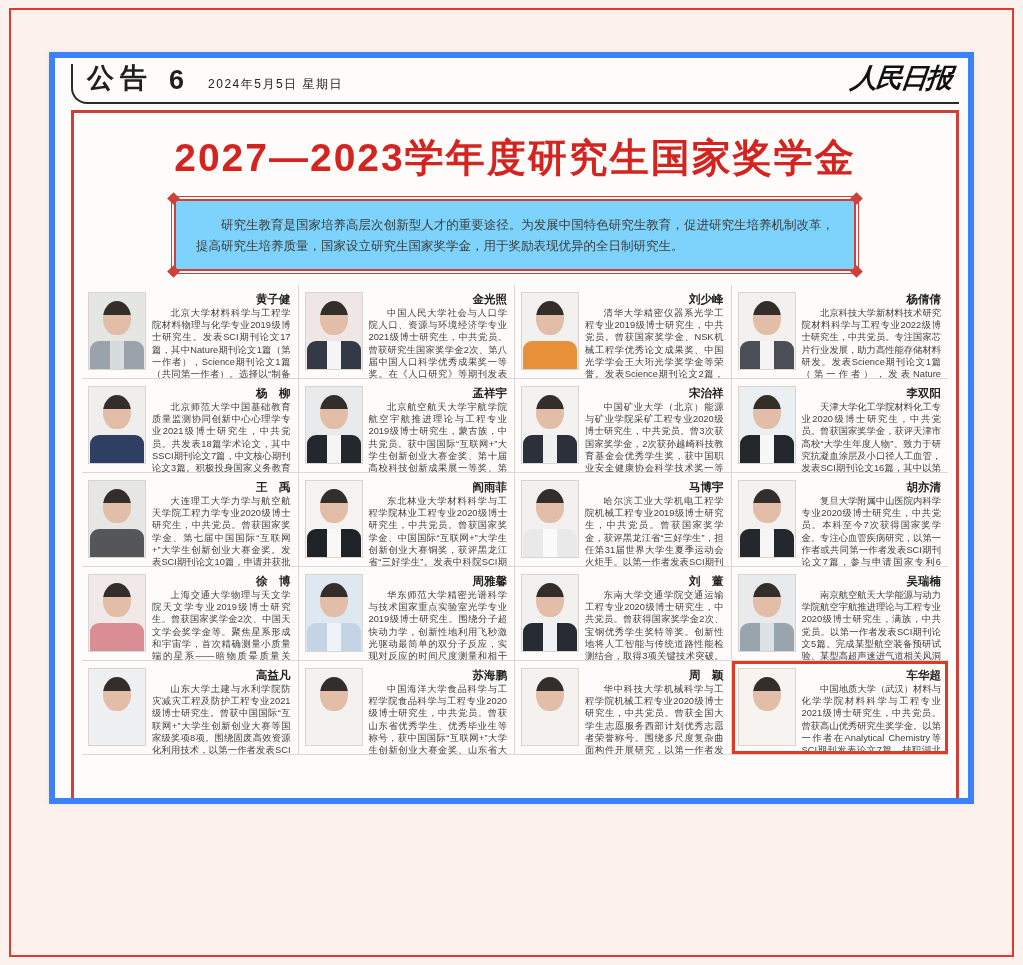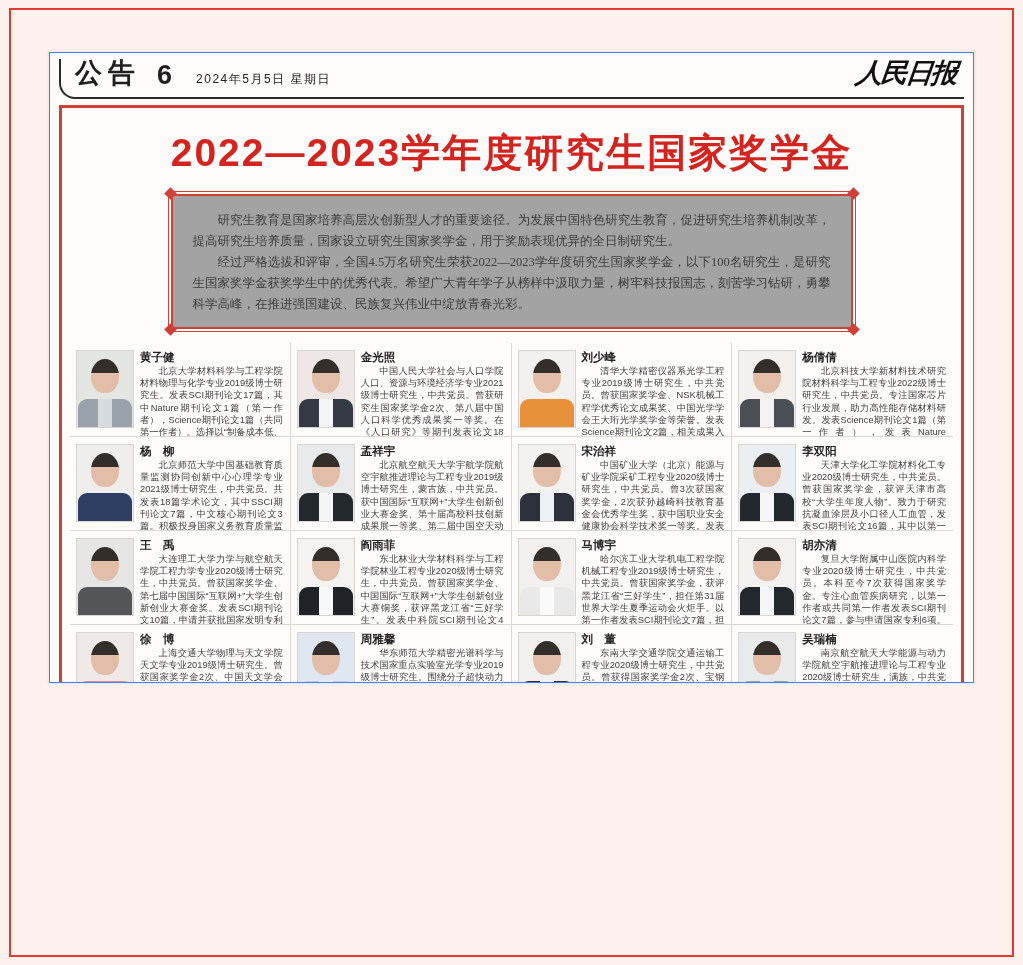--- a/index.html
+++ b/index.html
@@ -16,22 +16,22 @@
   }
   
   .intro {
     font-size:25px; line-height:39px; text-align:justify;
     text-indent:2em; color:#222; letter-spacing:0.5px;
   }
   .intro b { font-weight:bold; color:#111; }
   
   .paper {
     margin:18px 8px 0 8px; background:#fdfcfb;
-    border:1px solid #3b82f6; box-shadow:0 0 4px rgba(0,0,0,.08);
-    height:631px; padding:6px 9px 0 9px; overflow:hidden;
+    border:6px solid #3b82f6; box-shadow:0 0 4px rgba(0,0,0,.08);
+    height:752px; padding:6px 9px 0 16px; overflow:hidden;
   }
   .paper-header {
     height:40px; display:flex; align-items:flex-end;
     border-left:2px solid #2a2a2a; border-bottom:2px solid #2a2a2a;
     border-bottom-left-radius:16px; padding:0 4px 6px 14px; position:relative;
   }
   .gonggao { font-size:27px; font-weight:bold; letter-spacing:6px; }
   .page-num { font-size:27px; font-weight:bold; margin-left:16px; }
   .paper-date { font-size:12px; letter-spacing:1.5px; margin:0 0 3px 24px; color:#222; }
   .masthead {
@@ -43,21 +43,21 @@
     margin-top:6px; border:3px solid #cf4038; height:704px;
     padding:20px 8px 0 8px; position:relative; background:#fdfcfb; overflow:hidden;
   }
   .np-title { text-align:center; color:#d42420; font-weight:900; }
   .np-title .l1 { font-size:39px; letter-spacing:2px; line-height:50px; }
   .np-title .l2 { font-size:39px; letter-spacing:4px; line-height:54px; }
   
   .preamble {
     width:682px; margin:16px auto 0 auto; position:relative;
     border:2px solid #cf4038; outline:1px solid #cf4038; outline-offset:2px;
-    padding:14px 20px 12px 20px; background:#a3a3a3;
+    padding:14px 20px 12px 20px; background:#7dd3fc;
   }
   .preamble p {
     font-family:"Liberation Serif","DejaVu Serif",serif;
     font-size:12.5px; line-height:21px; color:#3c3c3c;
     text-align:justify; text-indent:2em;
   }
   .corner { position:absolute; width:9px; height:9px; background:#cf4038; transform:rotate(45deg); }
   .corner.tl { top:-7px; left:-7px; } .corner.tr { top:-7px; right:-7px; }
   .corner.bl { bottom:-7px; left:-7px; } .corner.br { bottom:-7px; right:-7px; }
   
@@ -82,21 +82,21 @@
     position:absolute; left:50%; top:8px; transform:translateX(-50%);
     width:28px; height:34px; border-radius:50% 50% 46% 46%;
     background:linear-gradient(180deg,#332e29 40%,#e2bda7 40%);
   }
   .photo .torso {
     position:absolute; bottom:0; left:50%; transform:translateX(-50%);
     width:54px; height:28px; border-radius:9px 9px 0 0;
     background:linear-gradient(90deg,var(--suit,#333) 37%,var(--shirt,#fff) 37%,var(--shirt,#fff) 63%,var(--suit,#333) 63%);
   }
   .info { flex:1; min-width:0; }
-  .s-name { font-size:11.5px; font-weight:bold; color:#222; line-height:14px; margin-bottom:1px; }
+  .s-name { font-size:11.5px; font-weight:bold; color:#222; line-height:14px; margin-bottom:1px;text-align:right; }
   .s-desc {
     font-size:9.3px; line-height:12.2px; color:#3e3e3e;
     text-align:justify; text-indent:2em;
   }
 </style>
 </head>
 <body>
 
 <div class="page-frame">
 
@@ -106,30 +106,29 @@
     <div class="paper-header">
       <span class="gonggao">公告</span>
       <span class="page-num">6</span>
       <span class="paper-date">2024年5月5日 星期日</span>
       <span class="masthead">人民日报</span>
     </div>
 
     <div class="red-frame">
 
       <div class="np-title">
-        <div class="l1">2022—2023学年度研究生国家奖学金</div>
+        <div class="l1">2027—2023学年度研究生国家奖学金</div>
       </div>
 
       <div class="preamble">
         <span class="corner tl"></span>
         <span class="corner tr"></span>
         <span class="corner bl"></span>
         <span class="corner br"></span>
         <p>研究生教育是国家培养高层次创新型人才的重要途径。为发展中国特色研究生教育，促进研究生培养机制改革，提高研究生培养质量，国家设立研究生国家奖学金，用于奖励表现优异的全日制研究生。</p>
-        <p>经过严格选拔和评审，全国4.5万名研究生荣获2022—2023学年度研究生国家奖学金，以下100名研究生，是研究生国家奖学金获奖学生中的优秀代表。希望广大青年学子从榜样中汲取力量，树牢科技报国志，刻苦学习钻研，勇攀科学高峰，在推进强国建设、民族复兴伟业中绽放青春光彩。</p>
       </div>
 
       <div class="grid">
 
         <div class="cell">
           <div class="photo" style="--bg:#e3e6e1;--suit:#9aa3ac;--shirt:#d7dbde">
               <span class="head"></span>
               <span class="torso"></span>
             </div>
           <div class="info">

